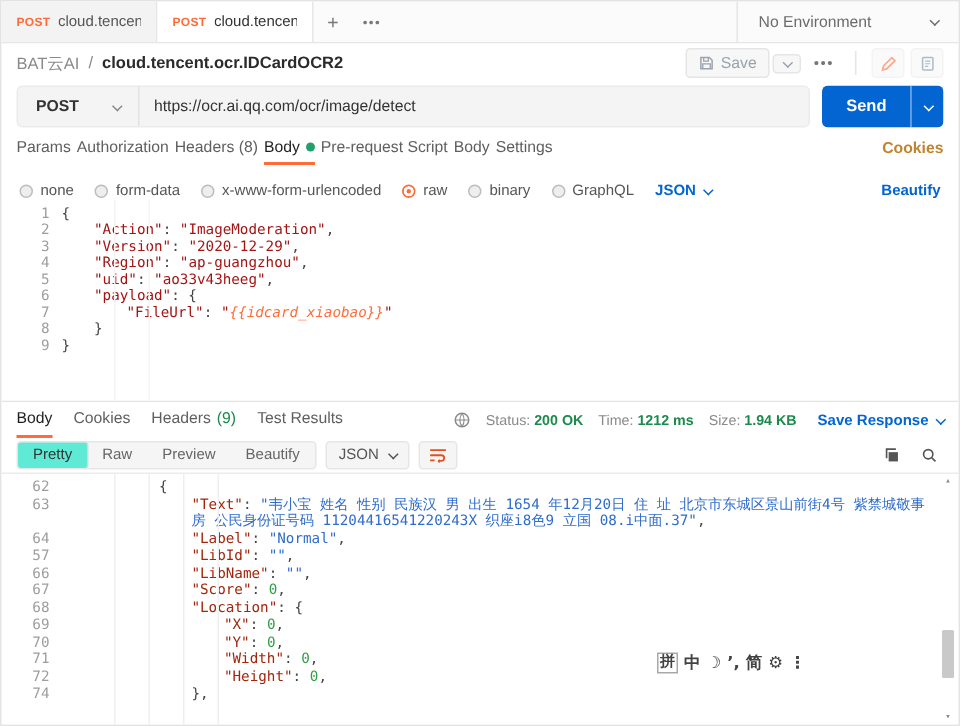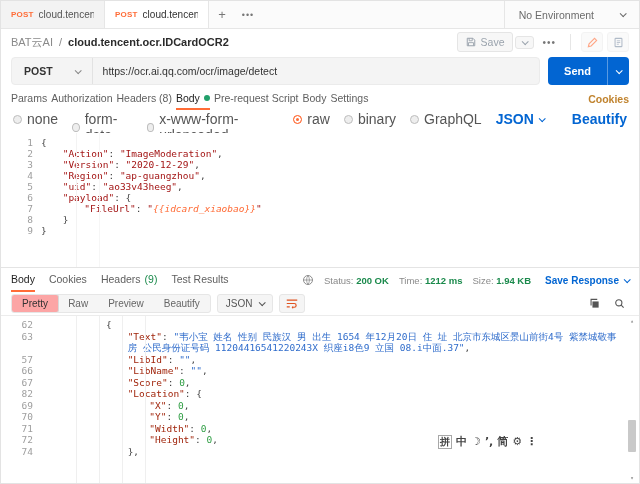--- a/index.html
+++ b/index.html
@@ -11,21 +11,21 @@
   }
   
   .tabbar{height:28px;display:flex;align-items:stretch;background:#fbfbfb;border-bottom:1px solid #e6e6e6;flex:0 0 28px;}
   .req-tab{display:flex;align-items:center;gap:5px;padding:0 10px;width:104px;min-width:0;
     font-size:10px;color:#555;background:#f3f3f3;border-right:1px solid #e6e6e6;cursor:pointer;}
   .req-tab.active{background:#fff;color:#333;}
   .req-tab .m{color:#ff6c37;font-size:8px;font-weight:700;letter-spacing:.2px;flex:0 0 auto;}
   .req-tab .t{white-space:nowrap;overflow:hidden;}
   .tab-btn{width:26px;display:flex;align-items:center;justify-content:center;color:#777;font-size:13px;cursor:pointer;}
   .tabbar .spacer{flex:1;}
-  .envbox{display:flex;align-items:center;gap:26px;padding:0 14px;border-left:1px solid #e6e6e6;font-size:10.5px;color:#6b6b6b;cursor:pointer;}
+  .envbox{display:flex;align-items:center;gap:39px;padding:0 14px;border-left:1px solid #e6e6e6;font-size:10.5px;color:#6b6b6b;cursor:pointer;}
   .chev{display:inline-block;width:5px;height:5px;border-right:1.4px solid currentColor;border-bottom:1.4px solid currentColor;transform:rotate(45deg) translateY(-1px);}
   
   .header{height:26px;flex:0 0 26px;display:flex;align-items:center;padding:0 10px;background:#fff;}
   .crumb{font-size:11px;color:#8a8a8a;display:flex;gap:6px;align-items:center;}
   .crumb b{color:#2b2b2b;font-weight:700;}
   .header .spacer{flex:1;}
   .hbtn{display:flex;align-items:center;gap:5px;font-size:10.5px;color:#9aa3ad;background:#f7f7f7;border:1px solid #e5e5e5;border-radius:3px;padding:3px 8px;cursor:pointer;}
   .hbtn.chv{padding:3px 6px;margin-left:2px;}
   .hmore{color:#777;font-size:10px;padding:0 8px;cursor:pointer;letter-spacing:1px;}
   .vsep{width:1px;height:16px;background:#e6e6e6;margin:0 6px;}
@@ -41,21 +41,21 @@
   .send .main{background:#0265d2;color:#fff;font-size:11px;font-weight:700;display:flex;align-items:center;padding:0 16px;}
   .send .arrow{background:#0265d2;border-left:1px solid rgba(255,255,255,.35);display:flex;align-items:center;padding:0 8px;color:#fff;}
   
   .reqtabs{height:24px;flex:0 0 24px;display:flex;align-items:center;padding:0 10px;gap:4px;font-size:10.5px;color:#5f5f5f;}
   .rtab{display:flex;align-items:center;gap:4px;padding:4px 0;cursor:pointer;border-bottom:2px solid transparent;}
   .rtab.active{color:#1f1f1f;border-bottom-color:#ff6c37;}
   .gdot{width:6px;height:6px;border-radius:50%;background:#22a06b;}
   .reqtabs .spacer{flex:1;}
   .cookies{color:#c0832e;font-weight:700;font-size:10.5px;cursor:pointer;}
   
-  .modes{height:22px;flex:0 0 22px;display:flex;align-items:flex-start;gap:14px;padding:0 12px;font-size:14px;color:#555;}
+  .modes{height:22px;flex:0 0 22px;display:flex;align-items:flex-end;gap:14px;padding:0 12px;font-size:10px;color:#555;}
   .mode{display:flex;align-items:center;gap:5px;cursor:pointer;}
   .radio{width:9px;height:9px;border:1px solid #bdbdbd;border-radius:50%;background:#eee;}
   .mode.sel .radio{border:1px solid #ff6c37;background:#ff6c37;box-shadow:inset 0 0 0 2px #fff;}
   .fmt{color:#0265d2;font-weight:700;display:flex;align-items:center;gap:5px;cursor:pointer;}
   .modes .spacer{flex:1;}
   .beautify{color:#0265d2;font-weight:700;cursor:pointer;}
   
   .editor{flex:1;position:relative;overflow:hidden;padding-top:4px;background:#fff;}
   .code{font-family:"DejaVu Sans Mono","DejaVu Sans",monospace;font-size:9.5px;color:#444;}
   .code-row{display:flex;line-height:11px;}
@@ -74,21 +74,21 @@
   .resheader .rtab{padding:5px 0;}
   .cnt-green{color:#1b8a4c;}
   .resheader .spacer{flex:1;}
   .meta{display:flex;align-items:center;gap:10px;font-size:9.5px;color:#8a8a8a;}
   .meta .val{color:#1b8a4c;font-weight:700;}
   .saveresp{color:#0265d2;font-weight:700;font-size:10px;display:flex;align-items:center;gap:5px;cursor:pointer;}
   
   .restoolbar{height:24px;flex:0 0 24px;display:flex;align-items:center;gap:6px;padding:0 10px;border-bottom:1px solid #ececec;}
   .seg{display:flex;background:#f5f5f5;border:1px solid #e6e6e6;border-radius:3px;overflow:hidden;}
   .seg .s{padding:3px 10px;font-size:10px;color:#666;cursor:pointer;}
-  .seg .s.active{background:#fca5a5;border:1px solid #d8d8d8;border-radius:3px;margin:-1px;color:#333;}
+  .seg .s.active{background:#5eead4;border:1px solid #d8d8d8;border-radius:3px;margin:-1px;color:#333;}
   .tool-dd{display:flex;align-items:center;gap:6px;background:#f5f5f5;border:1px solid #e6e6e6;border-radius:3px;padding:3px 8px;font-size:10px;color:#555;cursor:pointer;}
   .wrapbtn{background:#f5f5f5;border:1px solid #e6e6e6;border-radius:3px;padding:3px 6px;cursor:pointer;display:flex;align-items:center;}
   .restoolbar .spacer{flex:1;}
   .ghost{background:none;border:none;padding:2px 4px;cursor:pointer;display:flex;align-items:center;}
   
   .resbody{flex:0 0 167px;position:relative;overflow:hidden;padding-top:3px;background:#fff;}
   .ime{position:absolute;left:437px;top:118px;display:flex;align-items:center;gap:4px;
     font-family:"DejaVu Sans",sans-serif;font-size:11px;font-weight:700;color:#222;opacity:.85;}
   .ime .boxed{border:1px solid #9a9a9a;padding:0 1px;font-size:10px;line-height:12px;background:rgba(255,255,255,.6);}
   .sb{position:absolute;right:2px;top:2px;bottom:2px;width:10px;}
@@ -355,33 +355,37 @@
     </div>
   <div class="code-row">
         <span class="gut">62</span>
         <span class="cnt" style="padding-left: 6.84em;"><span class="tk-p">{</span></span>
       </div>
       <div class="code-row">
         <span class="gut">63</span>
         <span class="cnt" style="padding-left: 9.12em;"><span class="tk-k">"Text"</span><span class="tk-p">: </span><span class="tk-v">"韦小宝 姓名 性别 民族汉 男 出生 1654 年12月20日 住 址 北京市东城区景山前街4号 紫禁城敬事房 公民身份证号码 11204416541220243X 织座i8色9 立国 08.i中面.37"</span><span class="tk-p">,</span></span>
       </div>
       <div class="code-row">
+        <span class="gut">64</span>
+        <span class="cnt" style="padding-left: 9.12em;"><span class="tk-k">"Label"</span><span class="tk-p">: </span><span class="tk-v">"Normal"</span><span class="tk-p">,</span></span>
+      </div>
+      <div class="code-row">
         <span class="gut">57</span>
         <span class="cnt" style="padding-left: 9.12em;"><span class="tk-k">"LibId"</span><span class="tk-p">: </span><span class="tk-v">""</span><span class="tk-p">,</span></span>
       </div>
       <div class="code-row">
         <span class="gut">66</span>
         <span class="cnt" style="padding-left: 9.12em;"><span class="tk-k">"LibName"</span><span class="tk-p">: </span><span class="tk-v">""</span><span class="tk-p">,</span></span>
       </div>
       <div class="code-row">
         <span class="gut">67</span>
         <span class="cnt" style="padding-left: 9.12em;"><span class="tk-k">"Score"</span><span class="tk-p">: </span><span class="tk-n">0</span><span class="tk-p">,</span></span>
       </div>
       <div class="code-row">
-        <span class="gut">82</span>
+        <span class="gut">68</span>
         <span class="cnt" style="padding-left: 9.12em;"><span class="tk-k">"Location"</span><span class="tk-p">: {</span></span>
       </div>
       <div class="code-row">
         <span class="gut">69</span>
         <span class="cnt" style="padding-left: 11.4em;"><span class="tk-k">"X"</span><span class="tk-p">: </span><span class="tk-n">0</span><span class="tk-p">,</span></span>
       </div>
       <div class="code-row">
         <span class="gut">70</span>
         <span class="cnt" style="padding-left: 11.4em;"><span class="tk-k">"Y"</span><span class="tk-p">: </span><span class="tk-n">0</span><span class="tk-p">,</span></span>
       </div>

